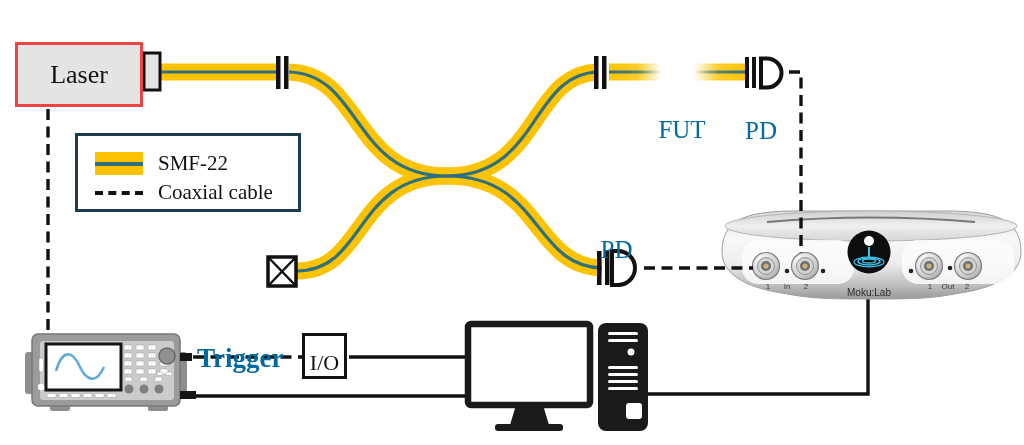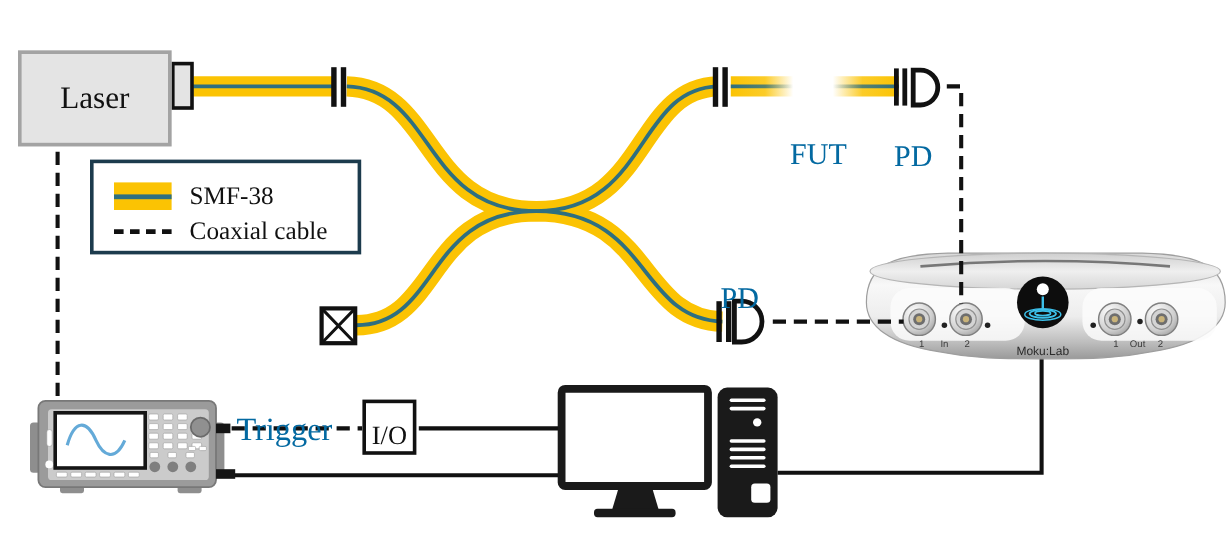--- a/index.html
+++ b/index.html
@@ -7,22 +7,22 @@
     --line:#111111; --laser-fill:#E4E4E4; --awg-body:#9B9B9B; --awg-face:#CBCBCB;
     --sine-blue:#64AAD8; --moku-cyan:#3CC0EA;
   }
   html,body{margin:0;padding:0;background:#fff;}
   #canvas{position:relative;width:1024px;height:445px;background:#fff;overflow:hidden;
           font-family:"Liberation Serif","DejaVu Serif",serif;color:#111;}
   #diagram-svg{position:absolute;left:0;top:0;}
   .lbl{position:absolute;line-height:1.05;white-space:nowrap;color:#0369a1;margin-top:21px;}
   .ctr{text-align:center;}
   
-  .laser-box{position:absolute;left:15px;top:42px;width:128px;height:80px;box-sizing:border-box;
-    border:3px solid #a3a3a3;background:var(--laser-fill);display:flex;align-items:center;justify-content:center;
+  .laser-box{position:absolute;left:15px;top:42px;width:128px;height:65px;box-sizing:border-box;
+    border:3px solid #ef4444;background:var(--laser-fill);display:flex;align-items:center;justify-content:center;
     font-size:26px;}
   .io-box{position:absolute;left:302px;top:333px;width:45px;height:46px;box-sizing:border-box;
     border:3px solid #111;background:#fff;display:flex;align-items:flex-end;justify-content:center;font-size:22px;}
   .legend-box{position:absolute;left:75px;top:133px;width:226px;height:79px;box-sizing:border-box;
     border:3px solid var(--legend-border);background:#fff;}
   .legend-fiber-swatch{position:absolute;left:17px;top:16px;width:48px;height:23px;background:var(--fiber-yellow);}
   .legend-fiber-swatch .core{position:absolute;left:0;top:9.5px;width:100%;height:4px;background:var(--fiber-core);}
   .legend-coax-swatch{position:absolute;left:17px;top:55px;width:48px;height:0;border-top:4.5px dashed #111;}
   .legend-label-1{position:absolute;left:80px;top:15px;font-size:21px;}
   .legend-label-2{position:absolute;left:80px;top:44px;font-size:21px;}
@@ -255,27 +255,27 @@
 </svg>
 
   <div class="laser-box">
     <span>Laser</span>
   </div>
 
   <div class="legend-box">
     <div class="legend-fiber-swatch">
         <div class="core"></div>
       </div>
-    <span class="legend-label-1">SMF-38</span>
+    <span class="legend-label-1">SMF-22</span>
     <div class="legend-coax-swatch"></div>
     <span class="legend-label-2">Coaxial cable</span>
   </div>
 
   <div class="io-box">
     <span>I/O</span>
   </div>
 
   <div class="lbl ctr" style="left:648px;top:96px;width:68px;font-size:25px;">FUT</div>
   <div class="lbl ctr" style="left:739px;top:97px;width:44px;font-size:25px;">PD</div>
   <div class="lbl ctr" style="left:594px;top:216px;width:45px;font-size:25px;">PD</div>
-  <div class="lbl" style="left:197px;top:323px;font-size:27px;">Trigger</div>
+  <div class="lbl" style="left:197px;top:323px;font-size:27px;font-weight:bold;">Trigger</div>
 
 </div>
 
 </body></html>

